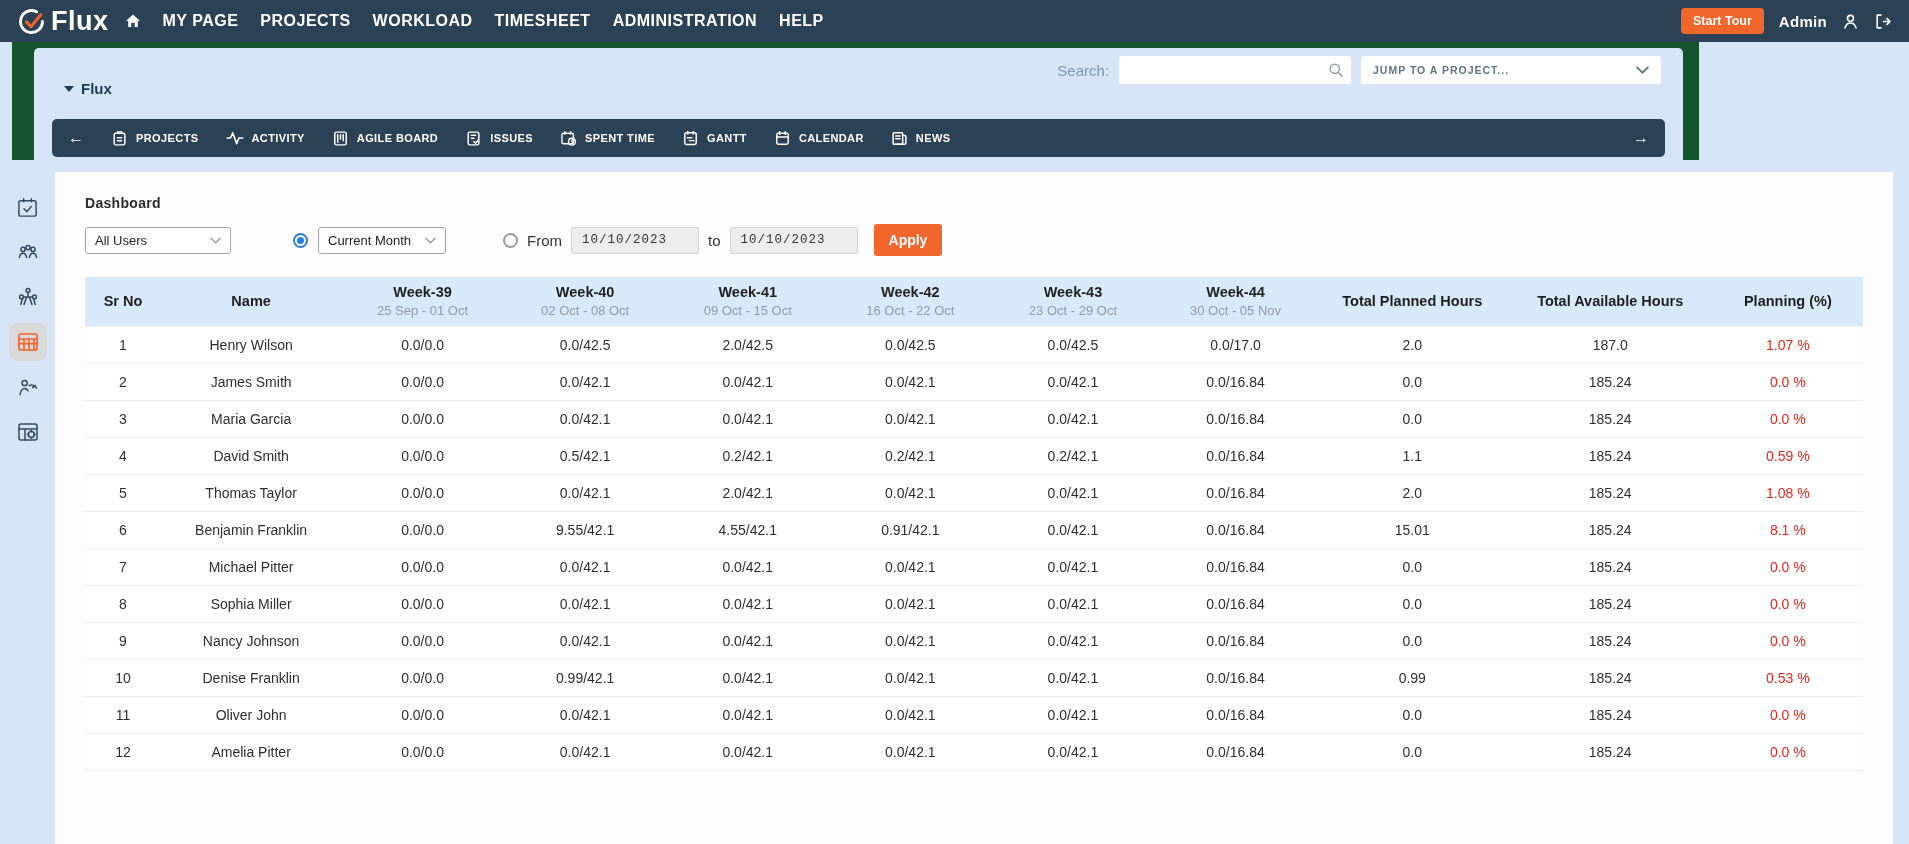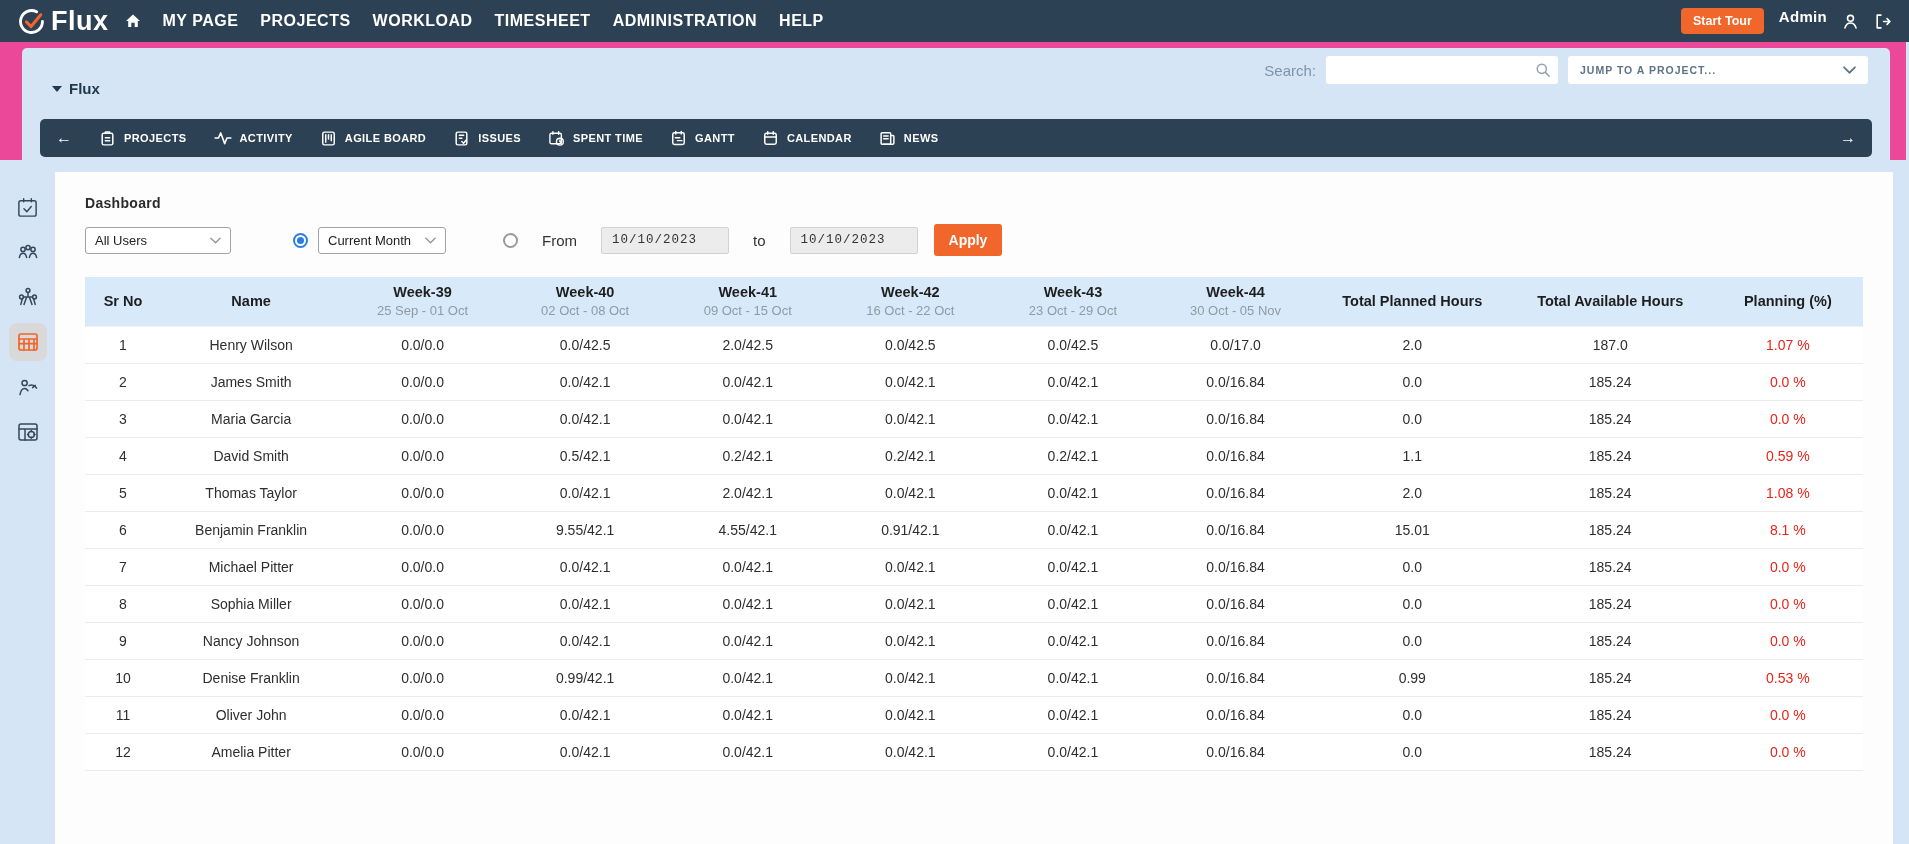--- a/index.html
+++ b/index.html
@@ -7,28 +7,28 @@
               font-family:"Liberation Sans","DejaVu Sans",sans-serif; }
 
   
   .topnav { position:absolute; top:0; left:0; width:1909px; height:42px;
             background:#2d4154; display:flex; align-items:center; padding:0 18px; z-index:5; }
   .logo { display:flex; align-items:center; gap:6px; color:#fff; }
   .logo-text { font-size:27px; font-weight:700; letter-spacing:.5px; line-height:1; }
   .nav-home { margin-left:16px; display:flex; align-items:center; cursor:pointer; }
   .nav-item { color:#fff; font-size:16px; font-weight:700; letter-spacing:.5px;
               margin-left:22px; cursor:pointer; white-space:nowrap; }
-  .topnav-right { margin-left:auto; display:flex; gap:15px; }
+  .topnav-right { margin-left:auto; display:flex; align-items:center; gap:15px; }
   .start-tour { background:#f0662b; color:#fff; font-size:12.5px; font-weight:700;
                 padding:6px 12px; border-radius:4px; border:none; cursor:pointer; }
   .username { color:#fff; font-size:15px; font-weight:700; letter-spacing:.3px; }
   .icon-btn { display:flex; align-items:center; cursor:pointer; }
 
   
-  .header-zone { position:absolute; top:42px; left:0; width:1906px; height:118px; background:#ec4899; }
+  .header-zone { position:absolute; top:42px; left:12px; width:1687px; height:118px; background:#14532d; }
   .header-panel { position:absolute; left:22px; right:16px; top:6px; bottom:0;
                   background:#d5e5f6; border-radius:5px 5px 0 0; }
   .search-row { position:absolute; top:8px; right:22px; display:flex; align-items:center; gap:10px; }
   .search-label { color:#7e94aa; font-size:15px; }
   .search-box { width:232px; height:28px; background:#fff; border-radius:3px; position:relative;
                 display:flex; align-items:center; }
   .search-box input { border:none; outline:none; background:transparent; width:200px; height:100%;
                       padding:0 8px; font-size:13px; color:#333; }
   .search-box .mag { position:absolute; right:7px; top:6px; }
   .jump-select { width:300px; height:28px; background:#fff; border-radius:3px; display:flex;
@@ -64,21 +64,21 @@
   .sel { height:27px; background:#fff; border:1px solid #a3a3a3; border-radius:3px; display:flex;
          align-items:center; justify-content:space-between; padding:0 9px; font-size:13px;
          color:#222; cursor:pointer; }
   .sel.users { width:146px; }
   .sel.period { width:128px; margin-left:10px; }
   .radio { width:15px; height:15px; border-radius:50%; border:2px solid #9a9a9a; background:#fff;
            display:inline-block; position:relative; cursor:pointer; flex:none; }
   .radio.checked { border-color:#2a7de1; }
   .radio.checked::after { content:""; position:absolute; inset:2px; border-radius:50%; background:#2a7de1; }
   .gap-lg { margin-left:62px; } .gap-md { margin-left:57px; }
-  .from-label, .to-label { font-size:15px; color:#333; margin:0 24px; }
+  .from-label, .to-label { font-size:15px; color:#333; margin:0 9px; }
   .date-input { width:128px; height:27px; background:#ececec; border:1px solid #d2d2d2; border-radius:2px;
                 font-family:"Liberation Mono","DejaVu Sans Mono",monospace; font-size:12.5px; color:#333;
                 text-align:left; padding:0 10px; letter-spacing:1px; }
   .apply-btn { margin-left:16px; background:#f0662b; border:none; color:#fff; font-size:14px;
                font-weight:700; padding:8px 15px; border-radius:3px; cursor:pointer; }
 
   
   table.dash { width:100%; border-collapse:collapse; margin-top:21px; table-layout:fixed; }
   thead th { background:#d8eaf9; padding:7px 2px 8px; font-weight:700; font-size:14.5px; color:#1e1e1e; }
   thead .range { font-weight:400; font-size:13px; color:#8f9aa5; margin-top:3px; }

